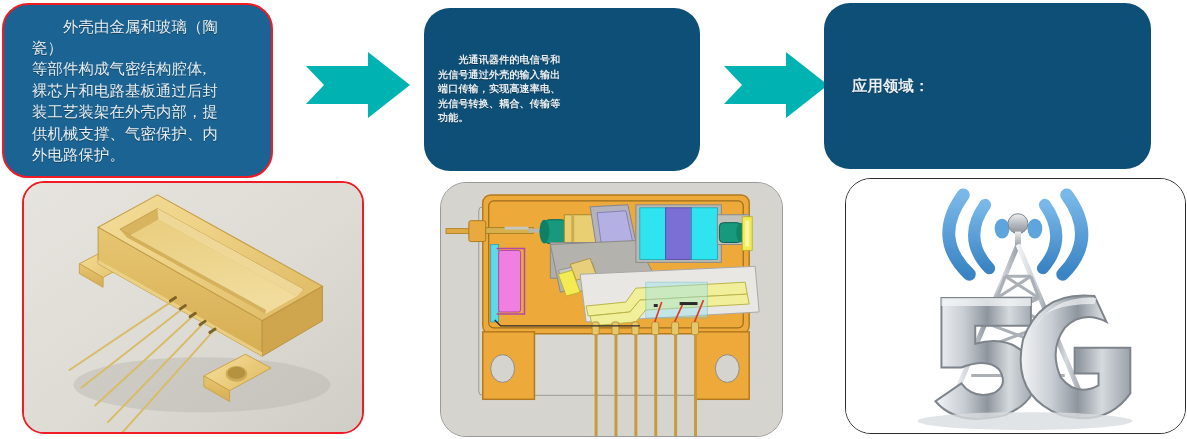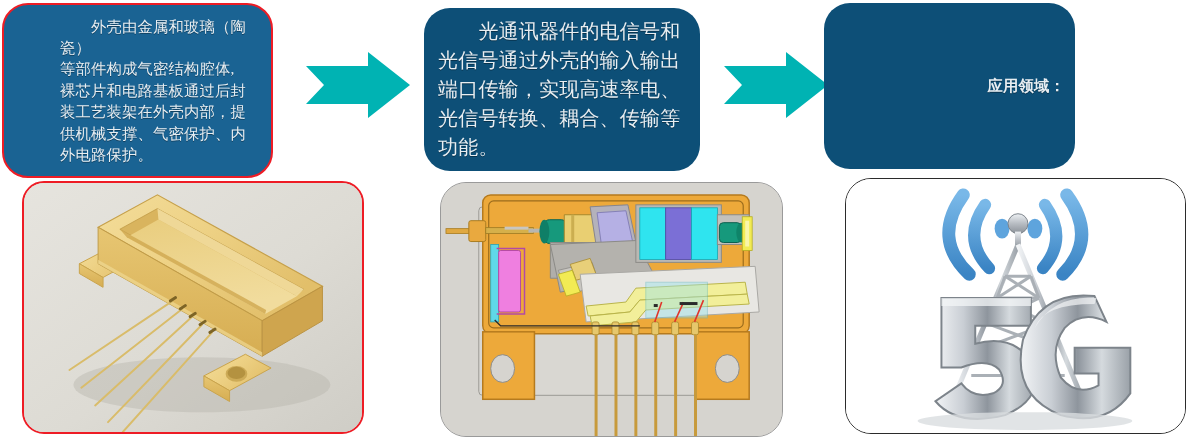--- a/index.html
+++ b/index.html
@@ -21,32 +21,32 @@
     display:flex;align-items:center;justify-content:center;
     text-align:left;
   }
   .callout.c1{
     left:2px;top:3px;width:271px;height:175px;
     background:#1a6393;
     border:2px solid #ee1c25;
     border-radius:26px;
   }
   .callout.c2{ left:424px;top:8px;width:276px;height:163px; }
-  .callout.c3{ left:824px;top:3px;width:251px;height:166px;text-align:right; }
+  .callout.c3{ left:824px;top:3px;width:327px;height:166px; }
 
   .ctext{
     font-size:15.5px;
     line-height:1.40;
     letter-spacing:.2px;
     white-space:pre-line;
     text-shadow:0 1px 0 rgba(0,0,0,.35);
     padding:0 8px;
   }
-  .c1 .ctext{font-size:15.3px;line-height:1.40;width:100%;padding:0 16px;margin-left:40px;}
-  .c2 .ctext{font-size:20px;line-height:1.46;width:100%;padding:0 14px;}
+  .c1 .ctext{font-size:15.3px;line-height:1.40;width:100%;padding:0 28px;}
+  .c2 .ctext{font-size:10px;line-height:1.46;width:100%;padding:0 14px;font-weight:bold;}
   .c3 .ctext{font-size:15.3px;line-height:1.52;width:100%;padding:0 10px 0 28px;}
   .c3 .head{font-weight:bold;display:block;}
   .c3 .rows{display:block;padding-left:22px;}
 
   
   .arrow{position:absolute;}
   .arrow svg{display:block;}
 
   
   .photo{

